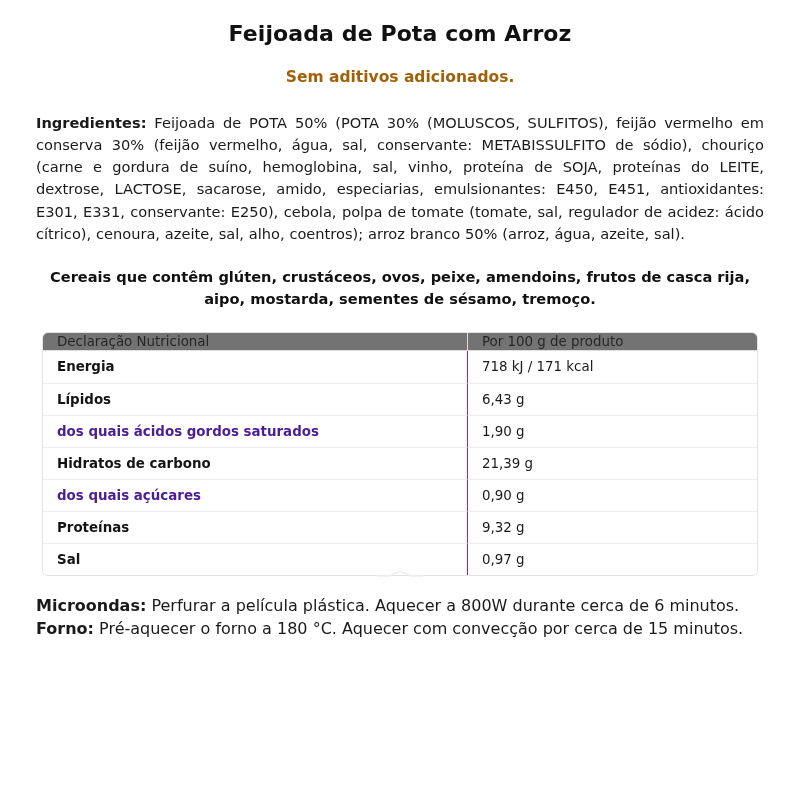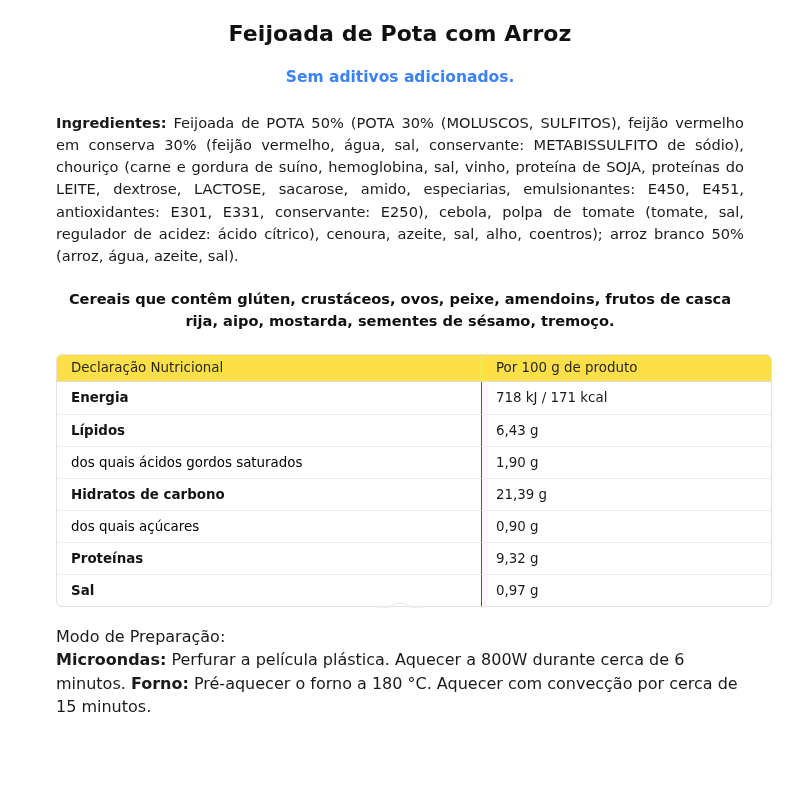--- a/index.html
+++ b/index.html
@@ -13,41 +13,41 @@
     font-family: "DejaVu Sans", sans-serif;
     color: #1a1a1a;
     overflow: hidden;
   }
 
   .page {
     position: relative;
     width: 800px;
     height: 800px;
     box-sizing: border-box;
-    padding: 0 56px;
+    padding: 0 36px;
   }
 
   
   .title {
     text-align: center;
     font-size: 22px;
     font-weight: bold;
     letter-spacing: 0.1px;
     margin: 0;
     padding-top: 20px;
     line-height: 1.25;
     color: #111111;
   }
   .subtitle-block {
     text-align: center;
     margin-top: 18px;
     font-size: 15.5px;
     font-weight: bold;
     line-height: 1.45;
-    color: #3b82f6;
+    color: #a16207;
   }
   .subtitle-line {
     display: block;
   }
 
   
   .ingredients {
     margin-top: 24px;
     font-size: 14.6px;
     line-height: 1.52;
@@ -91,22 +91,22 @@
   table.nutrition th,
   table.nutrition td {
     text-align: left;
     vertical-align: middle;
     padding: 0 0 0 14px;
     height: 32px;
     box-sizing: border-box;
     font-weight: normal;
   }
   table.nutrition thead th {
-    background: #fde047;
-    height: 27px;
+    background: #737373;
+    height: 18px;
     color: #262626;
     border-bottom: 1px solid #dddddd;
   }
   table.nutrition tbody tr td {
     border-top: 1px solid #ededed;
   }
   table.nutrition tbody tr:first-child td {
     border-top: none;
     margin-top: 11px;
   }
@@ -117,22 +117,22 @@
     padding-left: 14px;
   }
   thead th.value-cell {
     border-left: 1px solid #dddddd;
   }
   .row-main td.label-cell {
     font-weight: bold;
     color: #141414;
   }
   .row-sub td.label-cell {
-    font-weight: normal;
-    color: #000000;
+    font-weight: bold;
+    color: #4c1d95;
   }
 
   
   .notch {
     position: absolute;
     left: 50%;
     transform: translateX(-50%);
     bottom: -7px;
     width: 46px;
     height: 14px;
@@ -210,17 +210,16 @@
             <td class="value-cell">0,97 g</td>
           </tr>
         </tbody>
     </table>
     <svg class="notch" viewBox="0 0 46 14">
       <path d="M0 7 L13 7 Q23 -1 33 7 L46 7" fill="none" stroke="#ededed" stroke-width="1.4"></path>
     </svg>
   </div>
 
   <div class="prep">
-    <span class="prep-heading">Modo de Preparação:</span>
     <span><b>Microondas:</b><span> Perfurar a película plástica. Aquecer a 800W durante cerca de 6 minutos. </span><b>Forno:</b><span> Pré-aquecer o forno a 180 °C. Aquecer com convecção por cerca de 15 minutos.</span></span>
   </div>
 
 </div>
 
 </body></html>

